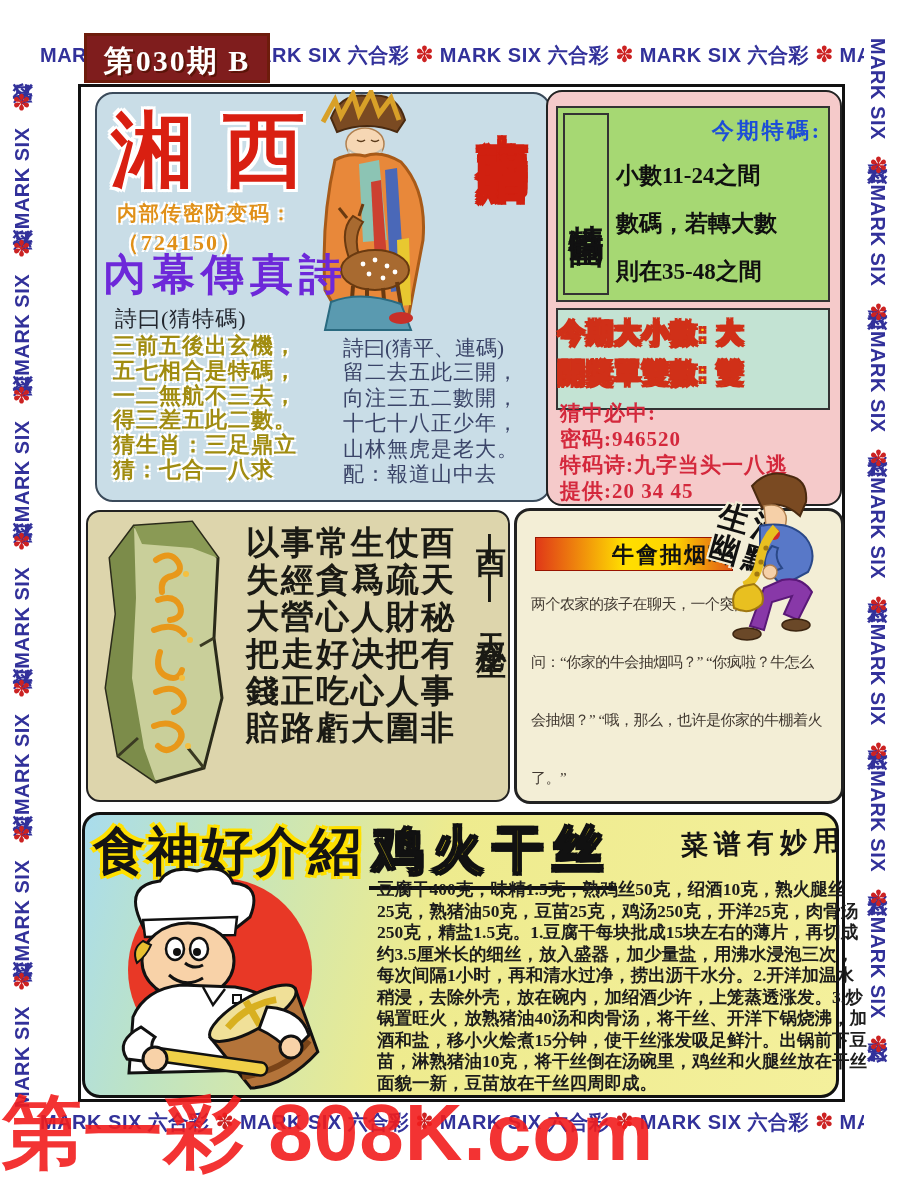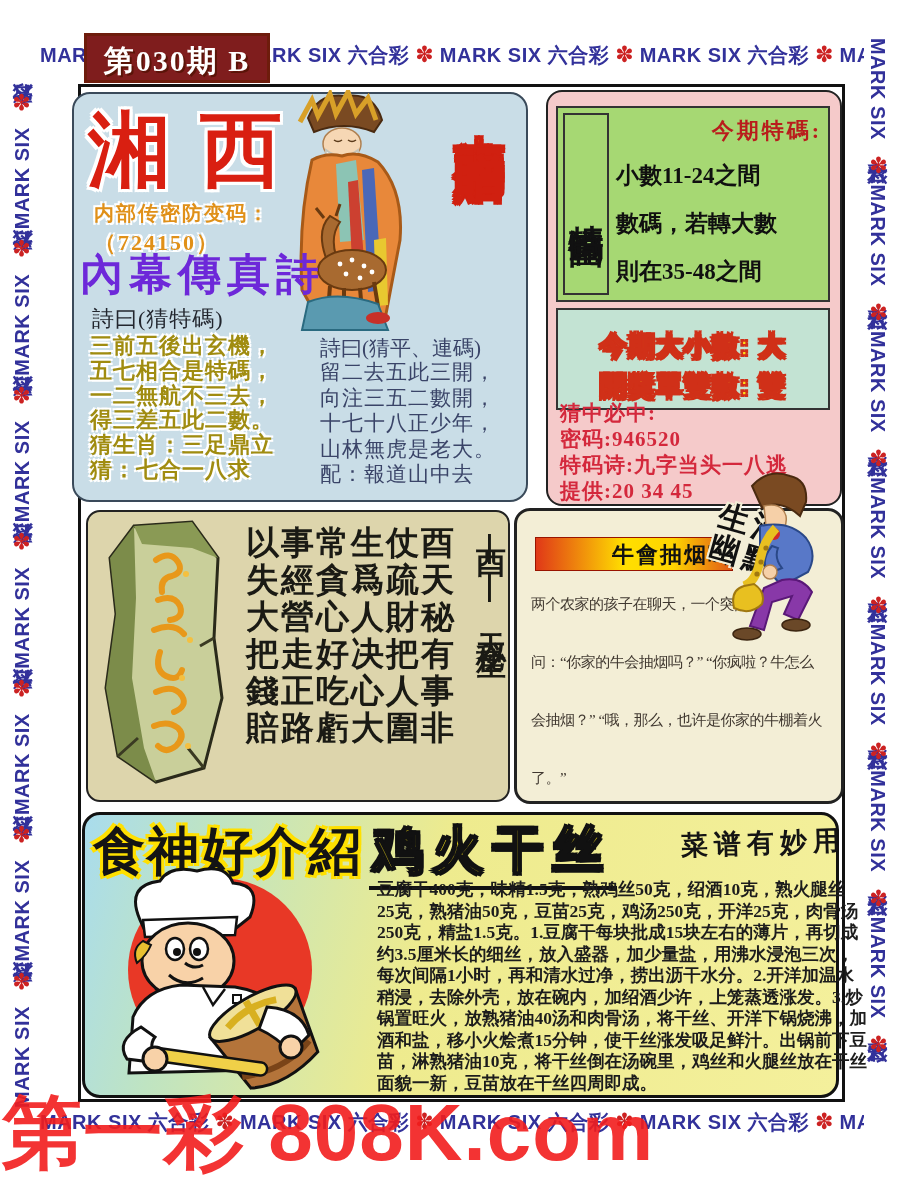--- a/index.html
+++ b/index.html
@@ -17,21 +17,21 @@
   .strip-left{left:6px;top:38px;width:32px;height:1070px;writing-mode:vertical-rl;transform:rotate(180deg);line-height:32px;}
   .strip-right{left:862px;top:38px;width:32px;height:1070px;writing-mode:vertical-rl;line-height:32px;}
 
   .issue-badge{left:84px;top:33px;width:186px;height:50px;z-index:4;background:#7f1d1d;
       border:3px solid #6e1c0c;color:#fff;font-weight:bold;font-size:30px;line-height:50px;
       text-align:center;letter-spacing:2px;text-shadow:2px 2px 0 #5a1408;box-sizing:border-box;}
 
   .main-frame{left:78px;top:84px;width:767px;height:1018px;border:3px solid #111;background:#fff;box-sizing:border-box;}
 
   
-  .panel1{left:72px;top:92px;width:452px;height:406px;background:#c9dde7;border:2px solid #3a4a5a;border-radius:18px;}
+  .panel1{left:95px;top:92px;width:452px;height:406px;background:#c9dde7;border:2px solid #3a4a5a;border-radius:18px;}
   .xiangxi-title{left:14px;top:2px;font-size:82px;font-weight:bold;color:#d91f11;letter-spacing:30px;white-space:nowrap;
       text-shadow:-3px -3px 0 #fff,3px -3px 0 #fff,-3px 3px 0 #fff,3px 3px 0 #fff,0 -3px 0 #fff,0 3px 0 #fff,-3px 0 0 #fff,3px 0 0 #fff;}
   .anticode-label{left:20px;top:106px;font-size:20px;font-weight:bold;color:#e09018;letter-spacing:2px;
       text-shadow:-2px -2px 0 #fff,2px -2px 0 #fff,-2px 2px 0 #fff,2px 2px 0 #fff;}
   .anticode-value{left:20px;top:134px;font-size:22px;font-weight:bold;color:#e09018;letter-spacing:2px;
       text-shadow:-2px -2px 0 #fff,2px -2px 0 #fff,-2px 2px 0 #fff,2px 2px 0 #fff;}
   .insider-title{left:6px;top:152px;font-size:43px;font-weight:bold;color:#6d28d9;letter-spacing:6px;white-space:nowrap;}
   .poem1-caption{left:18px;top:210px;font-size:22px;color:#22262e;letter-spacing:1px;}
   .poem1{left:16px;top:240px;font-size:22px;font-weight:bold;color:#a08c10;line-height:24.8px;letter-spacing:1px;white-space:nowrap;
       text-shadow:-2px -2px 0 #fff,2px -2px 0 #fff,-2px 2px 0 #fff,2px 2px 0 #fff;}
@@ -41,24 +41,24 @@
   .poem2-caption{left:246px;top:240px;font-size:21px;color:#3a4468;white-space:nowrap;}
   .poem2{left:246px;top:266px;font-size:21px;color:#3a4468;line-height:25.5px;white-space:nowrap;letter-spacing:1px;}
   .god-svg{left:204px;top:-4px;}
 
   
   .panel2{left:546px;top:90px;width:292px;height:412px;background:#f5caca;border:2px solid #222;border-radius:16px;}
   .green-box{left:8px;top:14px;width:274px;height:196px;background:#a6d873;border:2px solid #333;box-sizing:border-box;}
   .range-title{left:5px;top:5px;width:46px;height:182px;border:2px solid #333;box-sizing:border-box;
       writing-mode:vertical-rl;font-size:35px;font-weight:900;color:#111;line-height:42px;letter-spacing:4px;text-align:center;
       font-family:"Liberation Sans","DejaVu Sans",sans-serif;}
-  .range-caption{left:58px;top:8px;width:206px;font-size:22px;font-weight:bold;color:#b91c1c;text-align:right;letter-spacing:3px;}
+  .range-caption{left:58px;top:8px;width:206px;font-size:22px;font-weight:bold;color:#1d4ed8;text-align:right;letter-spacing:3px;}
   .range-lines{left:58px;top:44px;width:210px;font-size:23px;font-weight:bold;color:#101010;line-height:48px;white-space:nowrap;}
   .teal-box{left:8px;top:216px;width:274px;height:102px;background:#c3e3d3;border:2px solid #333;box-sizing:border-box;
-      text-align:center;padding-top:16px;}
+      padding-top:3px;}
   .teal-box div{font-size:27px;font-weight:900;color:#ffe01a;line-height:40px;letter-spacing:1px;white-space:nowrap;
       font-family:"Liberation Sans","DejaVu Sans",sans-serif;-webkit-text-stroke:1.5px #d03018;
       text-shadow:-2px -2px 0 #d03018,2px -2px 0 #d03018,-2px 2px 0 #d03018,2px 2px 0 #d03018;}
   .must-hit{left:12px;top:308px;width:274px;font-size:21px;font-weight:bold;color:#d4283c;line-height:26px;letter-spacing:1px;white-space:nowrap;}
 
   
   .panel3{left:86px;top:510px;width:420px;height:288px;background:#ddd5ac;border:2px solid #222;border-radius:14px;}
   .stone-rows{left:158px;top:12px;font-size:33px;font-weight:900;color:#1a1a14;line-height:37px;letter-spacing:2px;white-space:nowrap;
       font-family:"Liberation Sans","DejaVu Sans",sans-serif;}
   .stone-side{left:382px;top:14px;height:264px;writing-mode:vertical-rl;font-size:30px;font-weight:900;color:#1a1a14;

